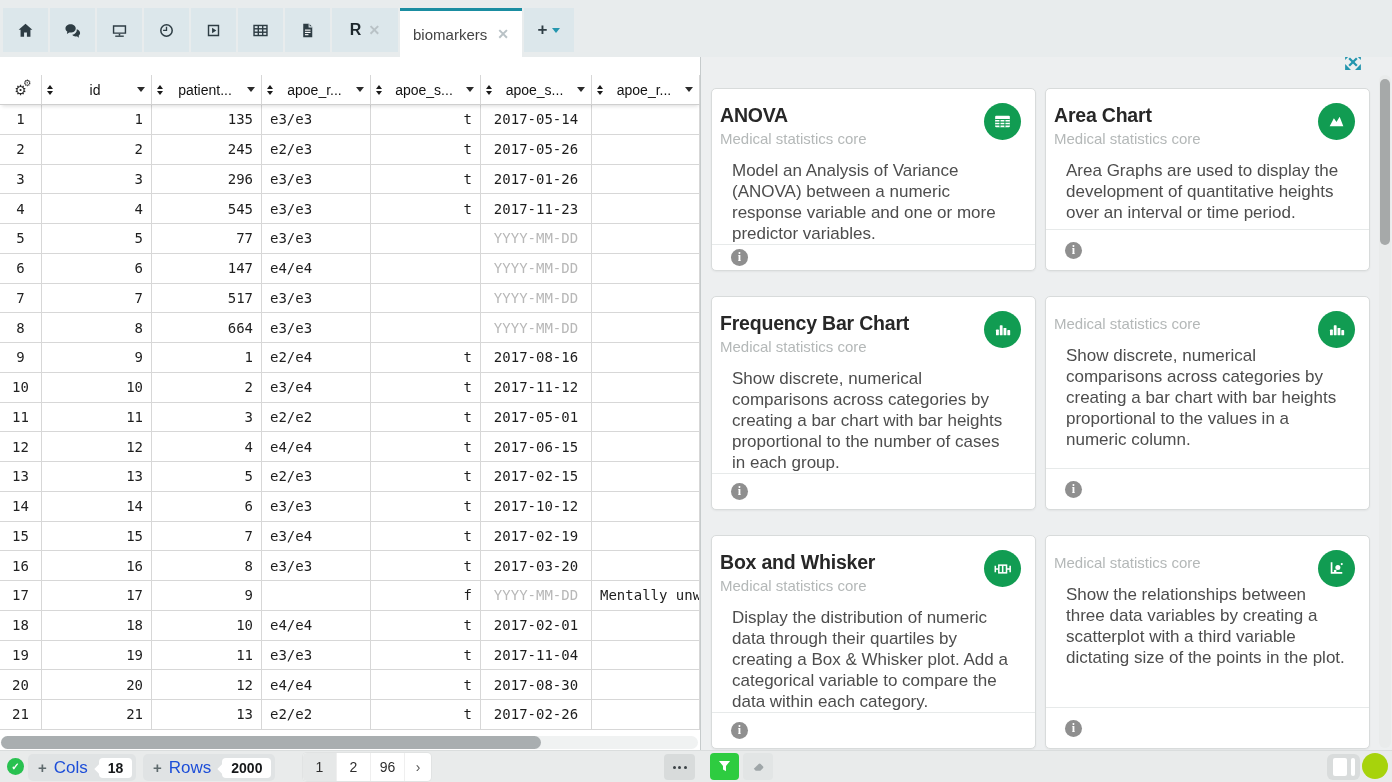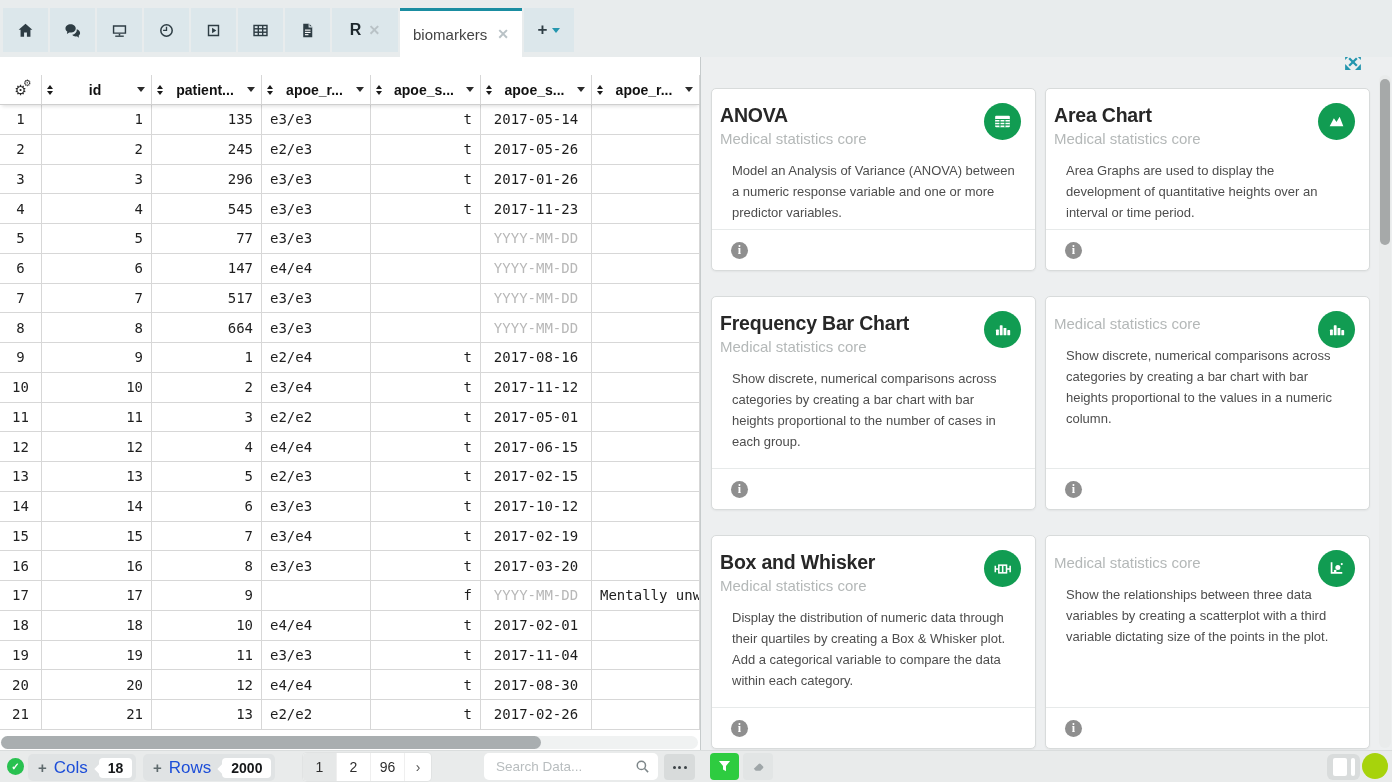--- a/index.html
+++ b/index.html
@@ -26,21 +26,21 @@
 
   
   .dtable{position:absolute;top:18px;left:0;right:0}
   .thead{display:flex;height:30px;border-bottom:1px solid #cfcfcf;position:relative;z-index:2;box-shadow:0 3px 4px -2px rgba(0,0,0,.15);background:#fff}
   .th,.corner{border-right:1px solid #d7d7d7;display:flex;align-items:center}
   .corner{justify-content:center}
   .gears{position:relative;font-size:14px;color:#2b2b2b;line-height:1}
   .gears::before{content:"⚙"}
   .gears .g2{position:absolute;font-size:9px;left:9px;top:-4px}
   .gears .g2::before{content:"⚙"}
-  .th{padding:0 6px 0 5px;gap:3px;font-weight:bold;font-size:14px;color:#111}
+  .th{padding:0 6px 0 5px;gap:3px;font-weight:normal;font-size:14px;color:#111}
   .th .lbl{flex:1;text-align:center;white-space:nowrap;overflow:hidden}
   .sort{display:inline-flex;flex-direction:column;gap:2px;align-items:center}
   .sort .up{width:0;height:0;border-left:3.5px solid transparent;border-right:3.5px solid transparent;border-bottom:4px solid #1a1a1a}
   .sort .dn{width:0;height:0;border-left:3.5px solid transparent;border-right:3.5px solid transparent;border-top:4px solid #1a1a1a}
   .th .menu-caret{width:0;height:0;border-left:4px solid transparent;border-right:4px solid transparent;border-top:5px solid #2b2b2b}
   .c0{width:42px;min-width:42px}
   .c1{width:110px;min-width:110px}
   .c2{width:110px;min-width:110px}
   .c3{width:109px;min-width:109px}
   .c4{width:110px;min-width:110px}
@@ -59,21 +59,21 @@
   
   .expand-btn{position:absolute;top:-4px;right:30px;width:18px;height:18px;cursor:pointer}
   .cards{position:absolute;top:31px;left:10px;width:659px;display:grid;grid-template-columns:325px 325px;column-gap:9px;row-gap:25px}
   .card{background:#fff;border:1px solid #d8dbdb;border-radius:5px;box-shadow:0 1px 2px rgba(0,0,0,.05);display:flex;flex-direction:column;overflow:hidden}
   .card:nth-child(-n+2){height:183px}
   .card:nth-child(n+3){height:214px}
   .card-head{padding:15px 60px 0 8px;position:relative}
   .card-title{font-size:19.5px;font-weight:bold;color:#272727;letter-spacing:-.2px;white-space:nowrap}
   .card-sub{font-size:15px;color:#b4b8b8;margin-top:3px}
   .card-icon{position:absolute;top:14px;right:14px;width:37px;height:37px;border-radius:50%;background:#119c52;display:flex;align-items:center;justify-content:center}
-  .card-body{padding:13px 20px 0;font-size:13px;color:#4d4d4d;line-height:21px}
+  .card-body{padding:13px 20px 0;font-size:17px;color:#4d4d4d;line-height:21px}
   .card-foot{margin-top:auto;border-top:1px solid #e7eaea;height:41px;display:flex;align-items:center;padding:0 19px}
   .info-icon{width:17px;height:17px;border-radius:50%;background:#8f8f8f;color:#fff;display:flex;align-items:center;justify-content:center;font-family:"Liberation Serif",serif;font-weight:bold;font-size:12px;cursor:pointer}
   .info-icon::before{content:"i"}
   .vscroll{position:absolute;top:18px;right:1px;bottom:2px;width:12px;background:#e9ebeb;border-radius:6px}
   .vscroll .thumb{position:absolute;top:4px;left:1px;width:10px;height:166px;background:#a6a9a9;border-radius:5px}
 
   
   .toolbar{position:absolute;left:0;right:0;bottom:0;height:32px;background:#e9ebeb;border-top:1px solid #dadddd}
   .status-ok{width:17px;height:17px;border-radius:50%;background:#29c150;color:#fff;display:flex;align-items:center;justify-content:center;font-size:10px;font-weight:bold}
   .status-ok::before{content:"✓"}
@@ -629,29 +629,20 @@
       <span class="count-badge">2000</span>
     </div>
 
     <div class="pager">
       <span class="pg active">1</span>
       <span class="pg">2</span>
       <span class="pg">96</span>
       <span class="pg">›</span>
     </div>
 
-    <div class="searchbox">
-      <input type="text" placeholder="Search Data..." style="">
-      <svg width="15" height="15" viewBox="0 0 16 16">
-          <g fill="none" stroke="#7d8689" stroke-width="1.6">
-            <circle cx="6.8" cy="6.8" r="4.4"></circle>
-            <line x1="10.2" y1="10.2" x2="14" y2="14"></line>
-          </g>
-        </svg>
-    </div>
 
     <div class="more-btn">
         <i></i>
         <i></i>
         <i></i>
       </div>
 
     <div class="filter-btn">
       <svg width="13" height="13" viewBox="0 0 14 14">
           <path fill="#fff" d="M1 1h12L8.6 6.4V12l-3.2-1.8V6.4Z"></path>

